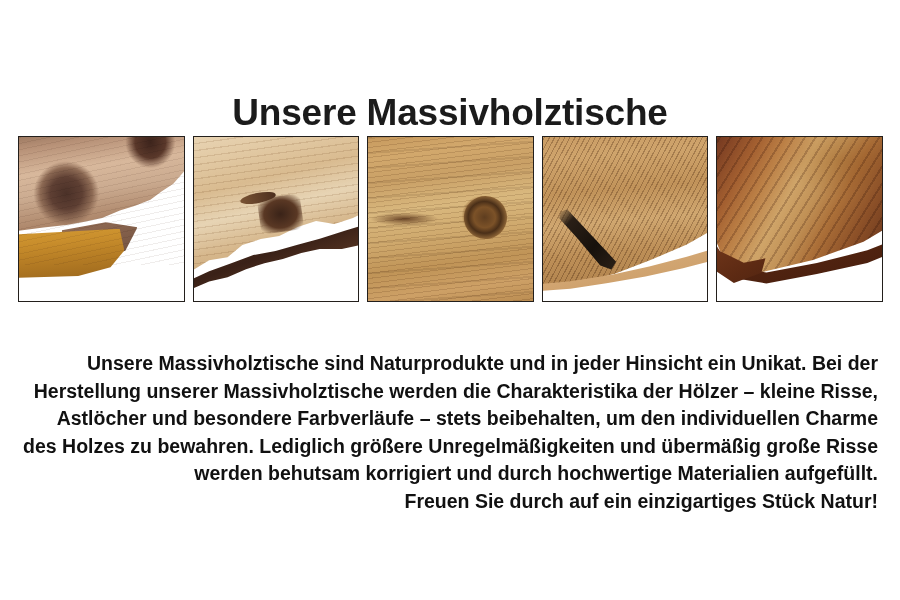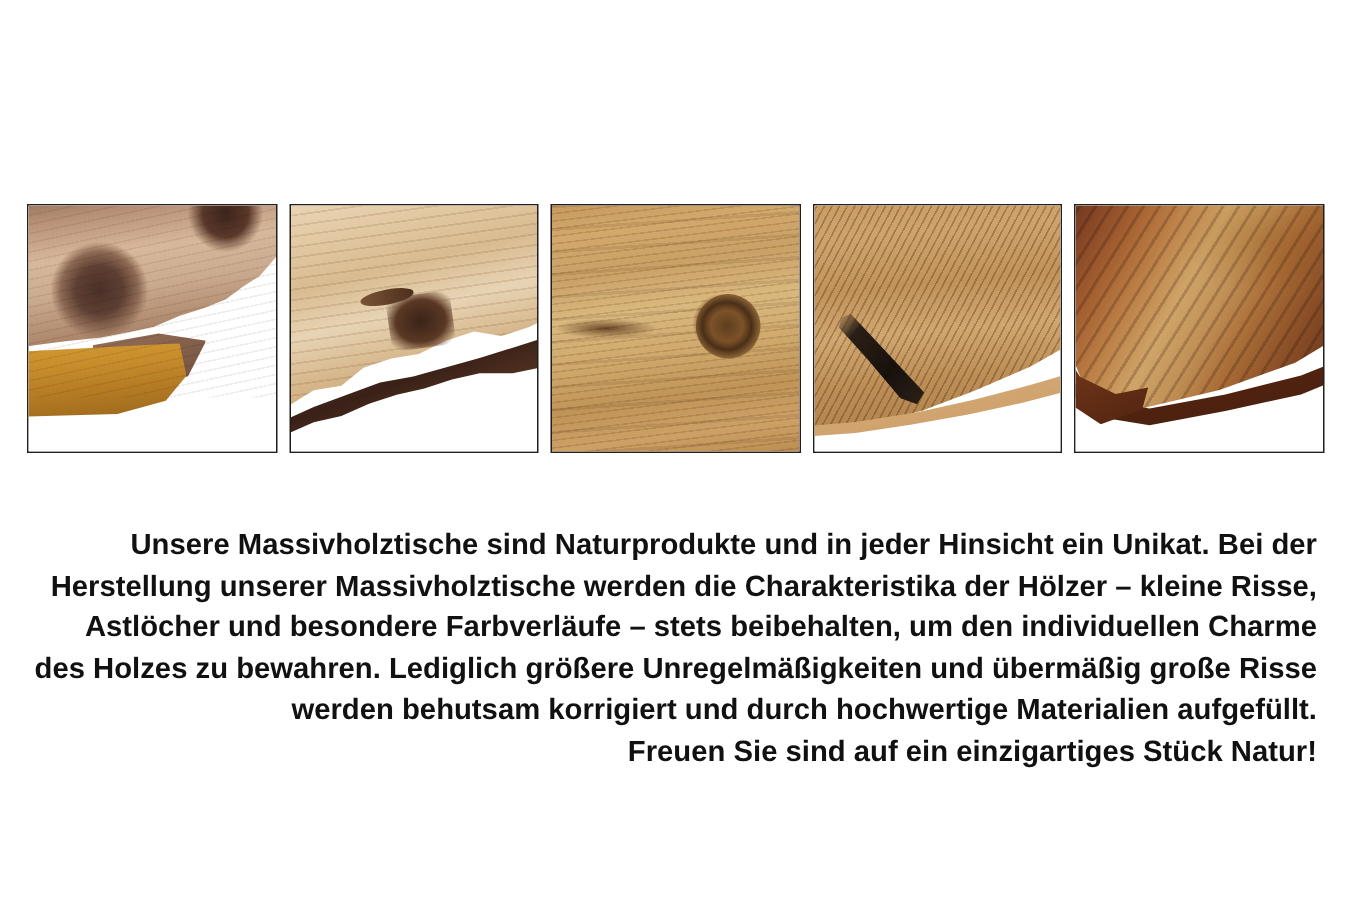--- a/index.html
+++ b/index.html
@@ -228,20 +228,21 @@
     color: #111111;
   }
   .body-copy .para { margin: 0; }
   .body-copy .closing { margin: 0; }
 </style>
 </head>
 <body>
 
 <div class="page">
 
+  <h1 class="title">Unsere Massivholztische</h1>
 
   <div class="gallery">
 
     <div class="photo p1">
       <div class="inner">
         <div class="slabtop"></div>
         <div class="slabshadow"></div>
         <div class="slabedge"></div>
         <div class="grain"></div>
       </div>
@@ -279,16 +280,16 @@
         <div class="figure"></div>
         <div class="edge"></div>
         <div class="edge2"></div>
       </div>
     </div>
 
   </div>
 
   <div class="body-copy">
     <p class="para">Unsere Massivholztische sind Naturprodukte und in jeder Hinsicht ein Unikat. Bei der Herstellung unserer Massivholztische werden die Charakteristika der Hölzer – kleine Risse, Astlöcher und besondere Farbverläufe – stets beibehalten, um den individuellen Charme des Holzes zu bewahren. Lediglich größere Unregelmäßigkeiten und übermäßig große Risse werden behutsam korrigiert und durch hochwertige Materialien aufgefüllt.</p>
-    <p class="closing">Freuen Sie sind auf ein einzigartiges Stück Natur!</p>
+    <p class="closing">Freuen Sie durch auf ein einzigartiges Stück Natur!</p>
   </div>
 
 </div>
 
 </body></html>

